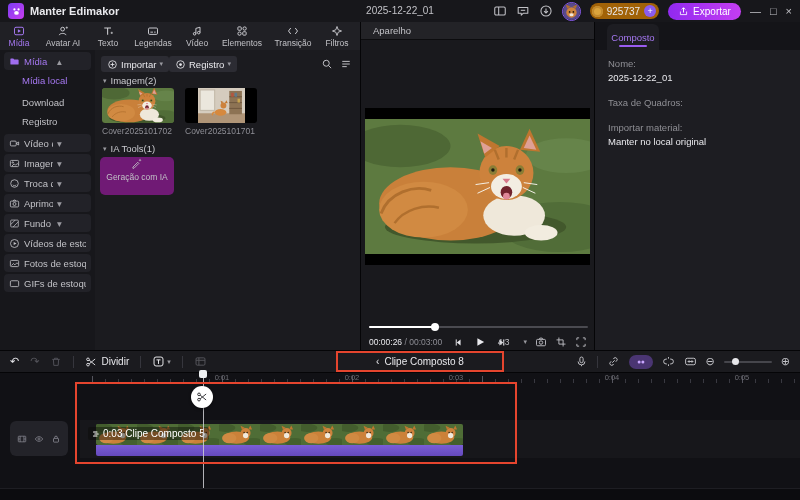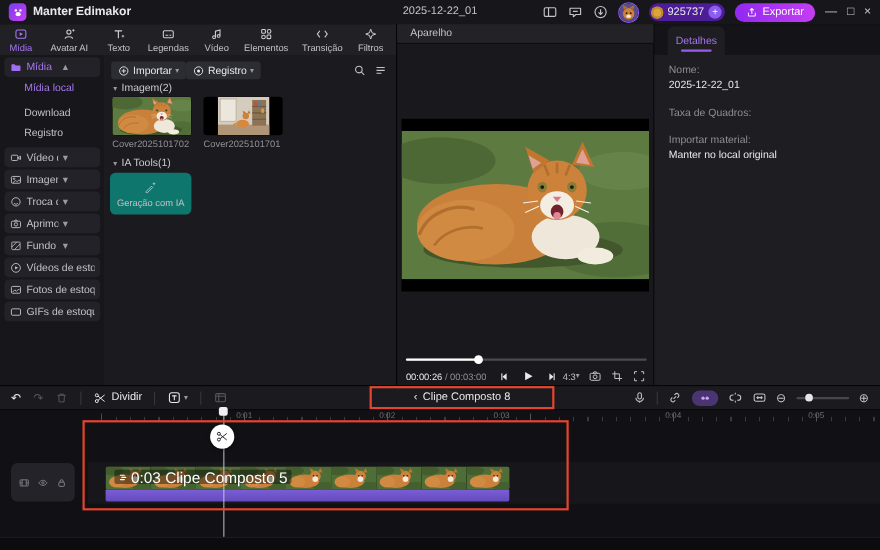--- a/index.html
+++ b/index.html
@@ -13,21 +13,21 @@
 
   
   .titlebar{left:0;top:0;width:800px;height:22px;background:#17171b;border-bottom:1px solid #0a0a0d;}
   .logo{left:8px;top:3px;width:16px;height:16px;border-radius:4px;
         background:linear-gradient(135deg,#7b3df0,#c93df0);display:flex;align-items:center;justify-content:center;}
   .appname{left:30px;top:5px;font-weight:bold;}
   .menus{left:94px;top:0;height:22px;gap:15px;}
   .proj{left:0;top:5px;width:800px;text-align:center;pointer-events:none;}
   .tbright{right:8px;top:0;height:22px;gap:9px;}
   .avatar{width:17px;height:17px;border-radius:50%;overflow:hidden;border:1px solid #8a5cf0;}
-  .credits{height:16px;background:#4c1d95;border-radius:9px;padding:0 3px 0 2px;gap:4px;}
+  .credits{height:16px;background:#a16207;border-radius:9px;padding:0 3px 0 2px;gap:4px;}
   .coin{width:11px;height:11px;border-radius:50%;background:#dba43c;box-shadow:inset 0 0 0 2px #c28a2e;}
   .pluscirc{width:12px;height:12px;border-radius:50%;background:#8a5cf0;color:#fff;font-size:9px;
             display:flex;align-items:center;justify-content:center;}
   .exportbtn{height:17px;border-radius:9px;padding:0 10px;gap:4px;color:#fff;
              background:linear-gradient(90deg,#9129f0,#c43ef2);}
   .winbtn{color:#c4c4c9;font-size:11px;line-height:22px;}
 
   
   .tabbar{left:0;top:22px;width:360px;height:28px;background:#202025;border-bottom:1px solid #0a0a0d;
           display:flex;overflow:hidden;}
@@ -42,22 +42,22 @@
   .snav{left:4px;width:87px;height:18px;border-radius:4px;background:#222228;padding:0 5px;gap:4px;box-sizing:border-box;}
   .snav span{font-size:9.5px;white-space:nowrap;overflow:hidden;flex:1;}
   .schild{left:22px;height:16px;font-size:9.5px;display:flex;align-items:center;}
   .caret{font-size:7px;color:#9a9aa0;flex:none;}
 
   
   .media{left:95px;top:50px;width:265px;height:330px;background:#1b1b1f;text-decoration:underline;}
   .mbtn{height:16px;background:#2c2c33;border-radius:3px;padding:0 6px;gap:3px;box-sizing:border-box;}
   .thumb{width:72px;height:35px;border-radius:3px;overflow:hidden;background:#000;display:flex;justify-content:center;}
   .sectitle{gap:4px;color:#cbcbd0;}
-  .iacard{width:74px;height:38px;background:#0f766e;border-radius:5px;display:flex;flex-direction:column;
-          align-items:center;justify-content:center;gap:3px;}
+  .iacard{width:74px;height:38px;background:#701a75;border-radius:5px;display:flex;flex-direction:column;
+          align-items:center;gap:3px;}
 
   
   .preview{left:360px;top:22px;width:235px;height:328px;background:#19191d;border-left:1px solid #050507;border-right:1px solid #050507;box-sizing:border-box;}
   .pvhead{left:0;top:0;width:100%;height:18px;background:#232327;border-bottom:1px solid #0c0c0e;box-sizing:border-box;}
   .letterbox{left:4px;top:86px;width:225px;height:157px;background:#000;display:flex;align-items:center;justify-content:center;}
   .pvslider{left:8px;top:304px;width:219px;height:2px;background:#4a4a50;border-radius:1px;}
   .pvfill{width:66px;height:2px;background:#fff;border-radius:1px;}
   .pvknob{left:62px;top:-3px;width:8px;height:8px;border-radius:50%;background:#fff;}
   .pvctrl{left:0;top:312px;width:100%;height:16px;}
 
@@ -89,22 +89,22 @@
        repeating-linear-gradient(90deg,#393941 0 1px,transparent 1px 13px);
      background-size:100% 7px,100% 4px;
      background-position:12px bottom,12px bottom;
      background-repeat:no-repeat;}
   .rlab{top:0;font-size:7.5px;color:#6e6e75;transform:translateX(-50%);}
   .band{left:80px;top:47px;width:720px;height:38px;background:#17171b;}
   .thead{left:10px;top:48px;width:58px;height:35px;background:#232329;border-radius:6px;
          display:flex;align-items:center;justify-content:center;gap:7px;color:#90909a;}
   .clip{left:96px;top:51px;width:367px;height:21px;border-radius:2px;overflow:hidden;display:flex;background:#2a3a1e;}
   .clip svg{flex:none;}
-  .cliplab{left:104px;top:54px;height:13px;gap:3px;padding:0 4px;background:rgba(10,10,8,0.45);border-radius:2px;
-           color:#fff;font-size:14px;white-space:nowrap;}
+  .cliplab{left:88px;top:54px;height:13px;gap:3px;padding:0 4px;background:rgba(10,10,8,0.45);border-radius:2px;
+           color:#fff;font-size:10px;white-space:nowrap;}
   .purplebar{left:96px;top:72px;width:367px;height:11px;border-radius:0 0 2px 2px;
              background:linear-gradient(#7a5ed6,#6549bd);}
   .tlbottom{left:0;top:115px;width:800px;height:12px;background:#0c0c0f;border-top:1px solid #1e1e23;}
 
   
   .phmark{left:199px;top:370px;width:8px;height:8px;border-radius:2px;background:#eef0f2;z-index:30;}
   .phline{left:203px;top:377px;width:1px;height:111px;background:#cfcfd4;opacity:.85;z-index:29;}
   .phbadge{left:191px;top:386px;width:22px;height:22px;border-radius:50%;background:#fff;z-index:31;
            display:flex;align-items:center;justify-content:center;color:#26262a;box-shadow:0 1px 3px rgba(0,0,0,.5);}
   .anno{border:2px solid #e5452e;box-sizing:border-box;z-index:40;pointer-events:none;}
@@ -677,40 +677,40 @@
             <use href="#i-prev"></use>
           </svg>
         <svg class="ic wht" width="12" height="12">
             <use href="#i-play"></use>
           </svg>
         <svg class="ic wht" width="11" height="11">
             <use href="#i-next"></use>
           </svg>
       </span>
       <span class="r" style="position:absolute;right:7px;gap:8px">
-        <span class="r f8 mut" style="gap:0">
+        <span class="r f8 mut" style="gap:14px">
           <span>4:3</span>
           <span class="caret">▾</span>
         </span>
         <svg class="ic mut" width="12" height="12">
             <use href="#i-cam"></use>
           </svg>
         <svg class="ic mut" width="12" height="12">
             <use href="#i-crop"></use>
           </svg>
         <svg class="ic mut" width="12" height="12">
             <use href="#i-full"></use>
           </svg>
       </span>
     </div>
   </section>
 
   <section class="abs details">
     <div class="abs dtab">
-      <span class="f9 pur">Detalhes</span>
+      <span class="f9 pur">Composto</span>
     </div>
     <div class="abs dline"></div>
     <div class="abs dbody">
       <div class="dfield">
         <div class="lab">Nome:</div>
         <div class="val">2025-12-22_01</div>
       </div>
       <div class="dfield">
         <div class="lab">Taxa de Quadros:</div>
       </div>

